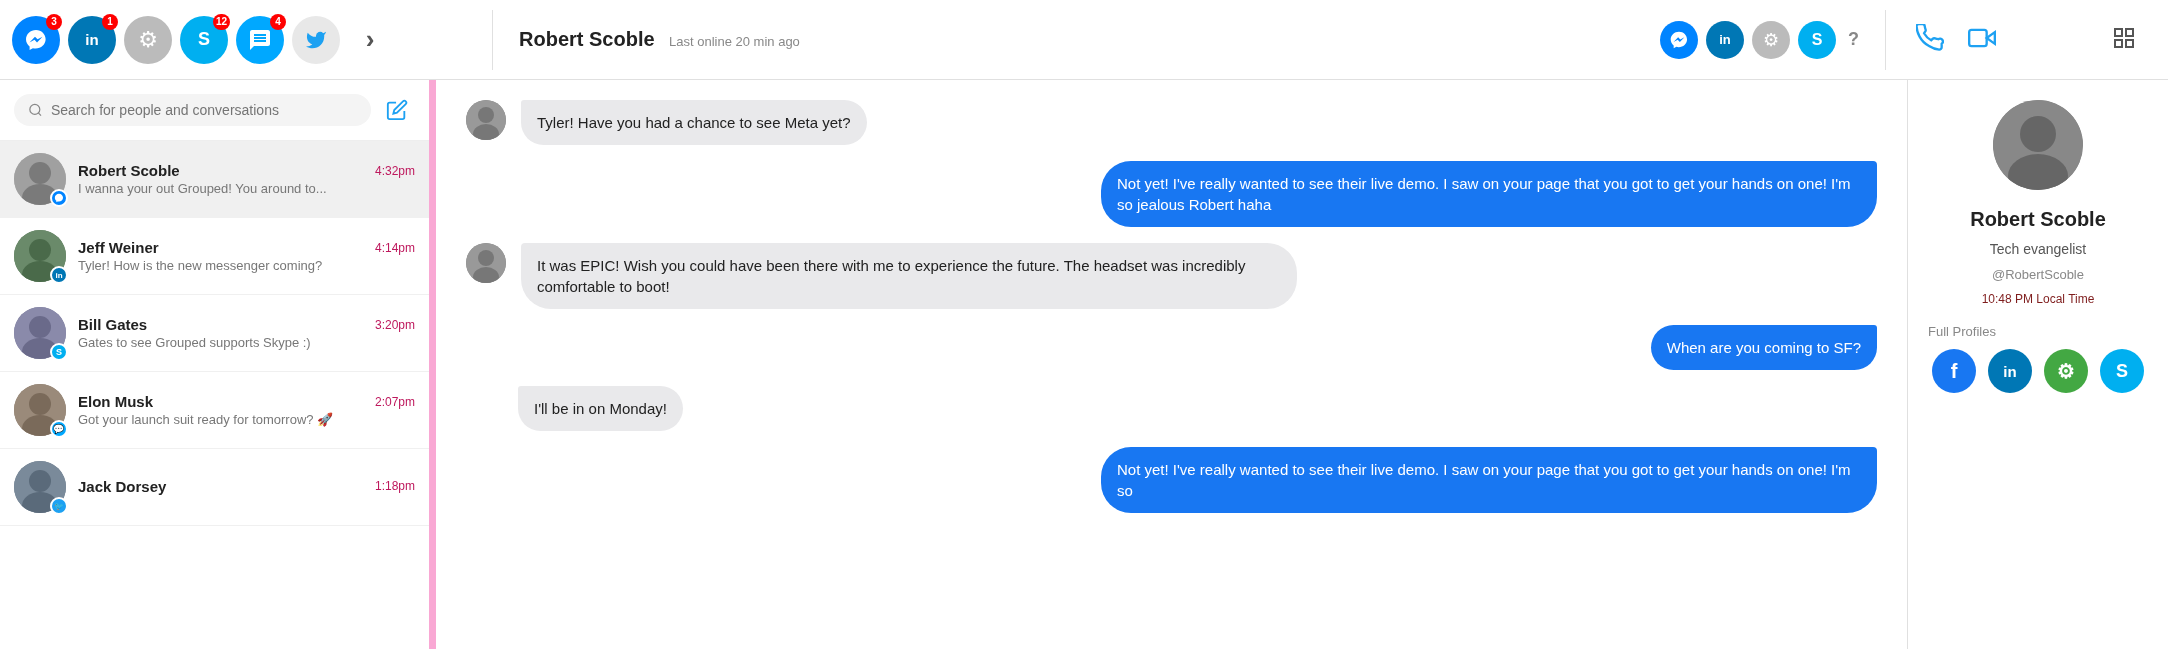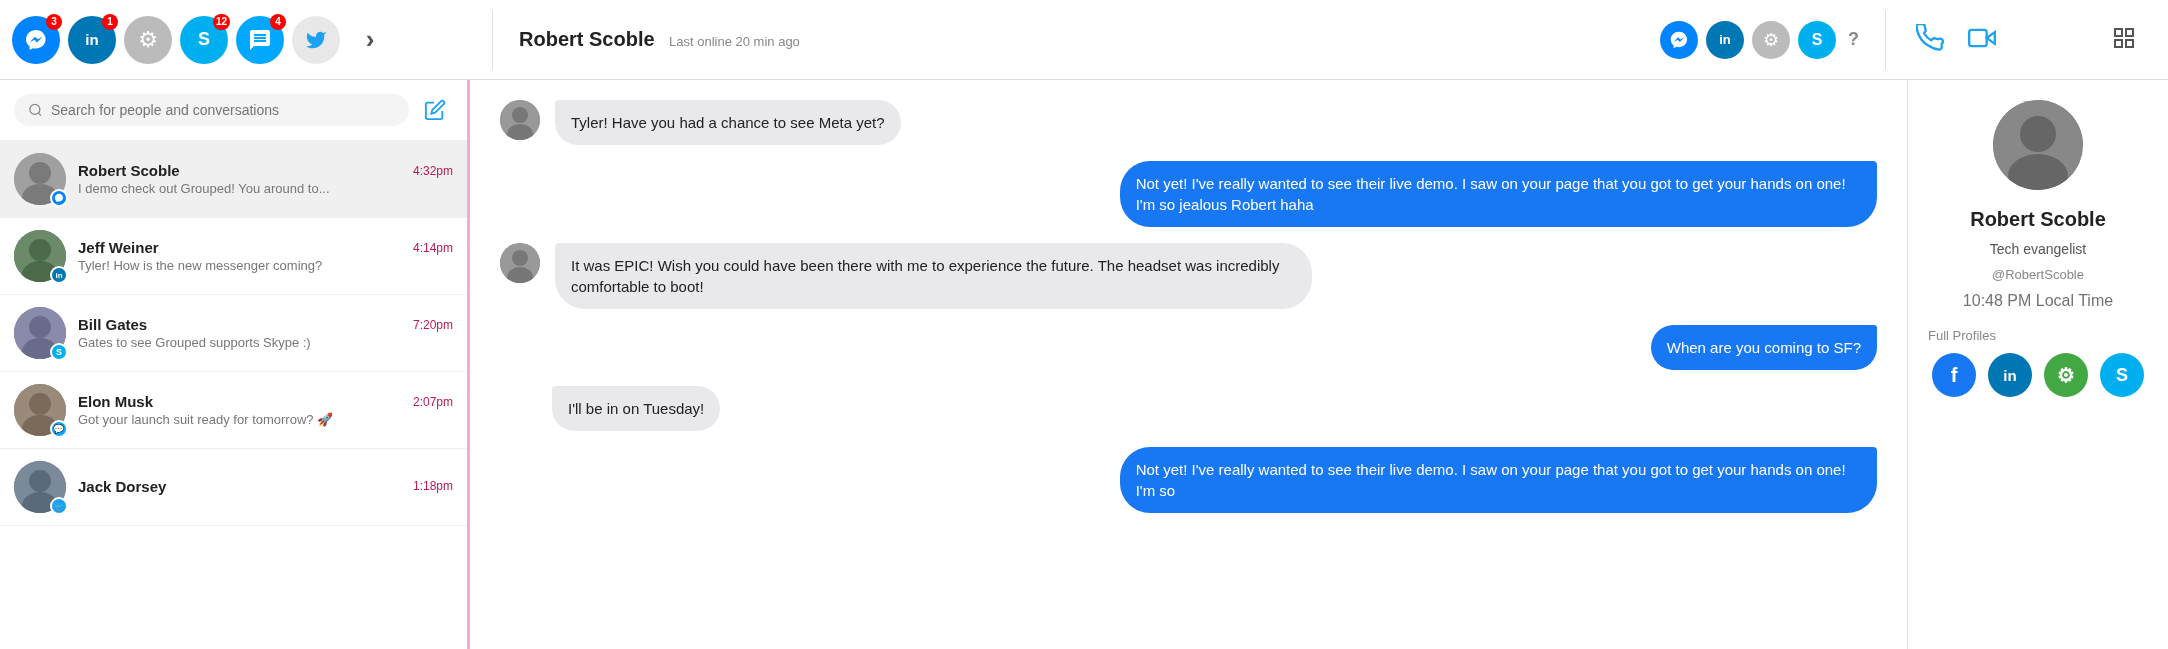--- a/index.html
+++ b/index.html
@@ -130,24 +130,24 @@
     }
 
     .main-content {
       display: flex;
       flex: 1;
       overflow: hidden;
     }
 
     
     .sidebar {
-      width: 470px;
+      width: 436px;
       flex-shrink: 0;
       background: #fff;
-      border-right: 3px solid #f9a8d4;
+      border-right: 7px solid #f9a8d4;
       display: flex;
       flex-direction: column;
     }
 
     .search-bar {
       padding: 12px 14px;
       border-bottom: 1px solid #eee;
       display: flex;
       align-items: center;
       gap: 8px;
@@ -367,22 +367,22 @@
       text-align: center;
     }
 
     .profile-handle {
       font-size: 13px;
       color: #888;
       text-align: center;
     }
 
     .profile-time {
-      font-size: 16px;
-      color: #737373;
+      font-size: 12px;
+      color: #7f1d1d;
       text-align: center;
     }
 
     .full-profiles-label {
       font-size: 13px;
       color: #888;
       margin-top: 8px;
       align-self: flex-start;
       padding-left: 4px;
     }
@@ -551,21 +551,21 @@
             <svg width="10" height="10" viewBox="0 0 24 24" fill="white">
               <path d="M12 2C6.477 2 2 6.145 2 11.243c0 2.952 1.406 5.587 3.6 7.32V22l3.28-1.8c.875.243 1.8.373 2.76.373 5.523 0 10-4.145 10-9.243S17.523 2 12 2z"></path>
             </svg>
           </div>
         </div>
         <div class="conv-info">
           <div class="conv-name-row">
             <span class="conv-name">Robert Scoble</span>
             <span class="conv-time">4:32pm</span>
           </div>
-          <div class="conv-preview">I demo check out Grouped!  You around to...</div>
+          <div class="conv-preview">I wanna your out Grouped!  You around to...</div>
         </div>
       </div>
 
       <div class="conv-item">
         <div class="avatar-wrap">
           <div class="avatar" style="background:#5a7a5a;">
             <svg width="52" height="52" viewBox="0 0 52 52">
               <rect width="52" height="52" fill="#6a8a6a"></rect>
               <circle cx="26" cy="20" r="11" fill="#4a6a4a"></circle>
               <ellipse cx="26" cy="45" rx="18" ry="14" fill="#4a6a4a"></ellipse>
@@ -593,21 +593,21 @@
               <ellipse cx="26" cy="45" rx="18" ry="14" fill="#6a6a8a"></ellipse>
             </svg>
           </div>
           <div style="position:absolute; bottom:-2px; right:-2px; background:#00aff0; width:18px; height:18px; border-radius:50%; border:2px solid white; display:flex; align-items:center; justify-content:center; font-size:9px; color:white; font-weight:700;">
             S
           </div>
         </div>
         <div class="conv-info">
           <div class="conv-name-row">
             <span class="conv-name">Bill Gates</span>
-            <span class="conv-time">7:20pm</span>
+            <span class="conv-time">3:20pm</span>
           </div>
           <div class="conv-preview">Gates to see Grouped supports Skype :)</div>
         </div>
       </div>
 
       <div class="conv-item">
         <div class="avatar-wrap">
           <div class="avatar" style="background:#8a7a6a;">
             <svg width="52" height="52" viewBox="0 0 52 52">
               <rect width="52" height="52" fill="#9a8a7a"></rect>
@@ -680,21 +680,21 @@
           </svg>
         </div>
         <div class="msg-bubble received">It was EPIC!  Wish you could have been there with me to experience the future. The headset was incredibly comfortable to boot!</div>
       </div>
 
       <div class="msg-row sent">
         <div class="msg-bubble sent">When are you coming to SF?</div>
       </div>
 
       <div class="msg-row" style="padding-left:52px;">
-        <div class="msg-bubble received">I'll be in on Tuesday!</div>
+        <div class="msg-bubble received">I'll be in on Monday!</div>
       </div>
 
       <div class="msg-row sent">
         <div class="msg-bubble sent">Not yet!  I've really wanted to see their live demo.  I saw on your page that you got to get your hands on one!  I'm so</div>
       </div>
 
     </div>
   </div>
 
   <div class="right-panel">

